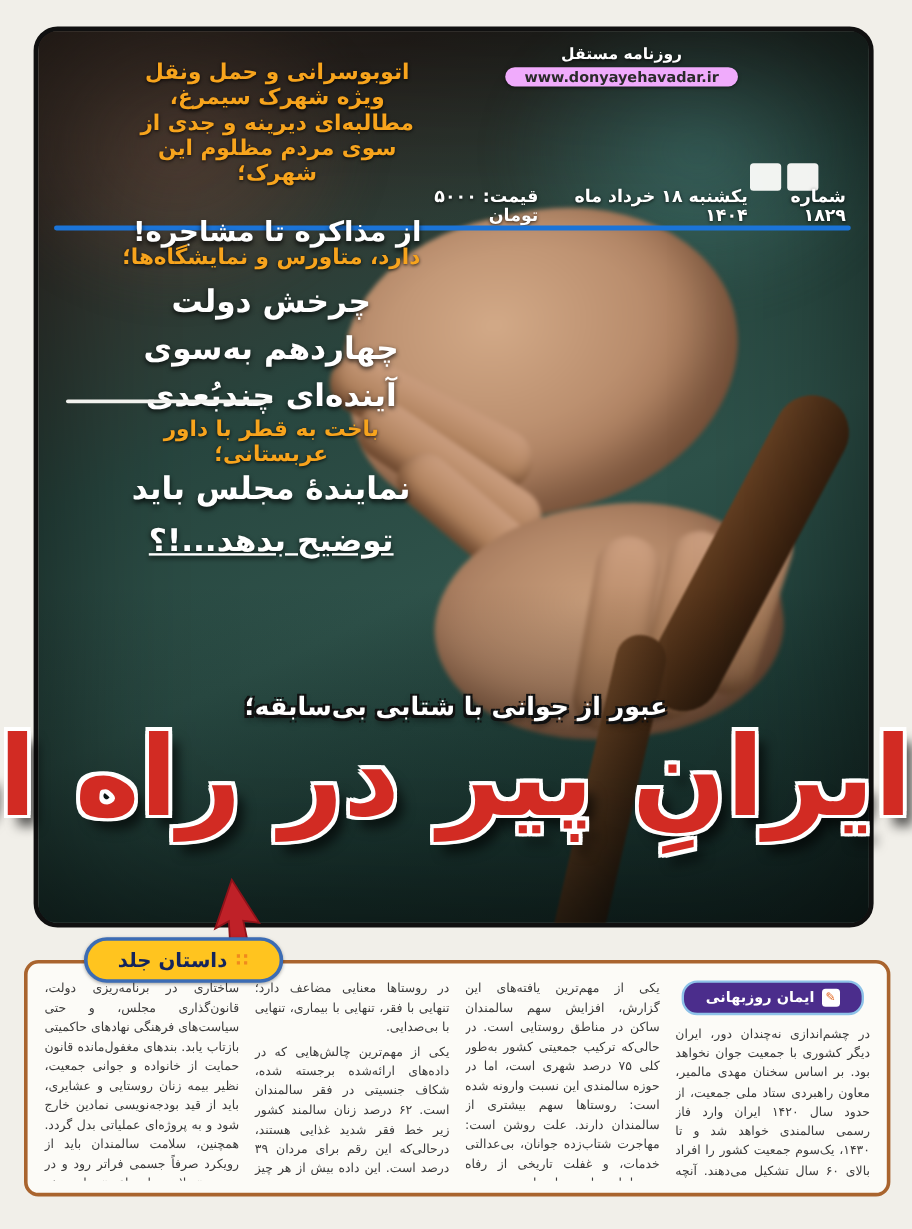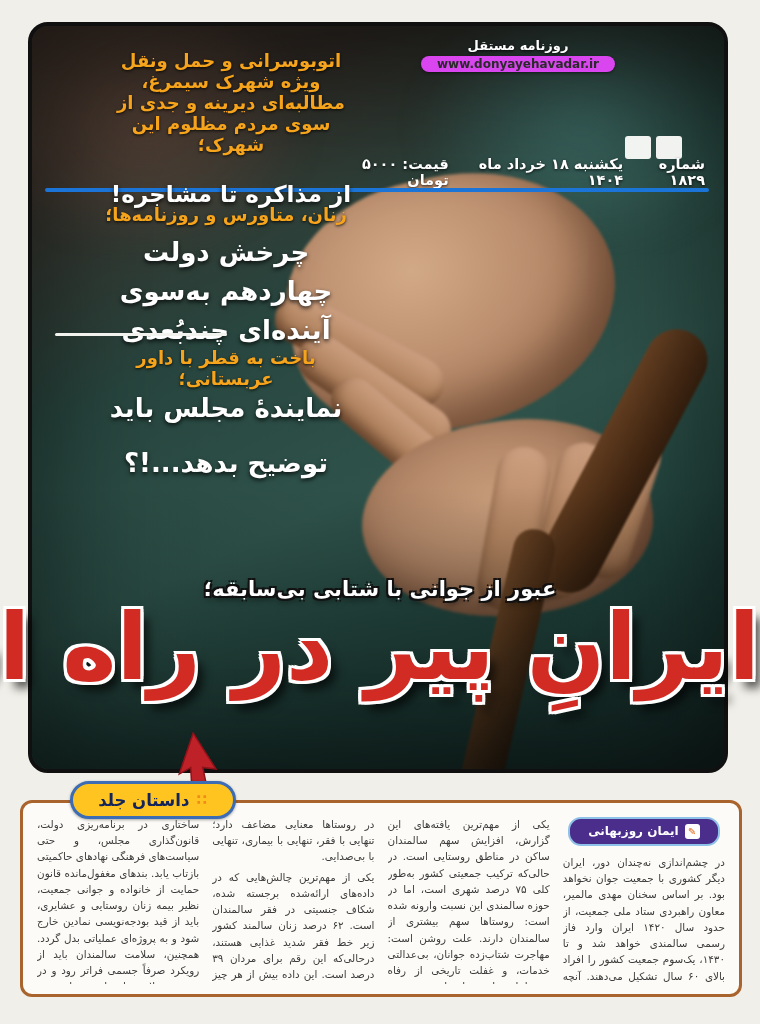--- a/index.html
+++ b/index.html
@@ -20,21 +20,21 @@
   .skinB{background:radial-gradient(ellipse at 45% 40%,#c79c7a 0%,#a3775a 70%,#7d573f 100%);}
   .finger{position:absolute;border-radius:28px;background:linear-gradient(180deg,#cda081 0%,#b1835f 60%,#8c6245 100%);
           box-shadow:inset 0 -8px 12px rgba(70,40,20,.5);}
   .cane{position:absolute;background:linear-gradient(95deg,#6b4425 0%,#4a2c15 55%,#2c190b 100%);}
 
   
   .mast{right:38px;top:38px;width:408px;text-align:center;color:#fff;direction:rtl;}
   .tagline{font-size:13px;font-weight:bold;text-shadow:0 1px 3px rgba(0,0,0,.8);}
   .logo{font-size:50px;font-weight:900;letter-spacing:-2px;line-height:1.04;
         text-shadow:0 2px 6px rgba(0,0,0,.55);}
-  .sitepill{display:inline-block;background:#d946ef;color:#2a2a2a;font-size:12px;font-weight:bold;
+  .sitepill{display:inline-block;background:#f0abfc;color:#2a2a2a;font-size:12px;font-weight:bold;
         padding:1px 16px;border-radius:10px;margin-top:-4px;box-shadow:0 1px 3px rgba(0,0,0,.5);}
   .decor-squares{right:78px;top:136px;display:flex;gap:5px;}
   .decor-squares i{width:26px;height:23px;background:#fdfdfb;border-radius:3px;opacity:.95;}
   .mastrow{right:55px;top:156px;width:382px;display:flex;direction:rtl;justify-content:space-between;
         color:#fff;font-weight:bold;font-size:14.5px;text-shadow:0 1px 3px rgba(0,0,0,.8);}
   .blueline{left:45px;top:188px;width:664px;height:4px;background:#1b74d8;border-radius:2px;}
 
   
   .story{width:262px;text-align:center;direction:rtl;}
   .kicker{color:#f7a41d;font-size:18px;font-weight:bold;text-shadow:0 1px 3px rgba(0,0,0,.85);}
@@ -107,31 +107,31 @@
 </div>
 <div class="abs blueline"></div>
 
 <div class="abs story" style="left:100px;top:50px;">
   <div class="kicker">اتوبوسرانی و حمل ونقل ویژه شهرک سیمرغ،</div>
   <div class="kicker">مطالبه‌ای دیرینه و جدی از سوی مردم مظلوم این شهرک؛</div>
   <div class="hline hline-sm" style="margin-top:22px;">از مذاکره تا مشاجره!</div>
 </div>
 
 <div class="abs story" style="left:95px;top:204px;">
-  <div class="kicker">زنان، متاورس و روزنامه‌ها؛</div>
+  <div class="kicker">دارد، متاورس و نمایشگاه‌ها؛</div>
   <div class="hline" style="margin-top:8px;">چرخش دولت چهاردهم به‌سوی</div>
   <div class="hline">آینده‌ای چندبُعدی</div>
 </div>
 
 <div class="abs whiteline"></div>
 
 <div class="abs story" style="left:95px;top:347px;">
   <div class="kicker">باخت به قطر با داور عربستانی؛</div>
   <div class="hline" style="margin-top:0;">نمایندهٔ مجلس باید</div>
-  <div class="hline" style="margin-top:16px;">توضیح بدهد...!؟</div>
+  <div class="hline" style="margin-top:4px;text-decoration:underline;">توضیح بدهد...!؟</div>
 </div>
 
 <div class="abs cover-kicker">عبور از جوانی با شتابی بی‌سابقه؛</div>
 <div class="abs cover-title">ایرانِ پیر در راه است</div>
 
 <svg class="abs arrow" viewBox="0 0 42 78">
   <polygon points="21,2 40,40 27,37 31,76 13,76 15,36 3,41" fill="#bf2128" stroke="#8e1219" stroke-width="1.5" transform="rotate(-6 21 39)"></polygon>
 </svg>
 
 <div class="abs tab">

